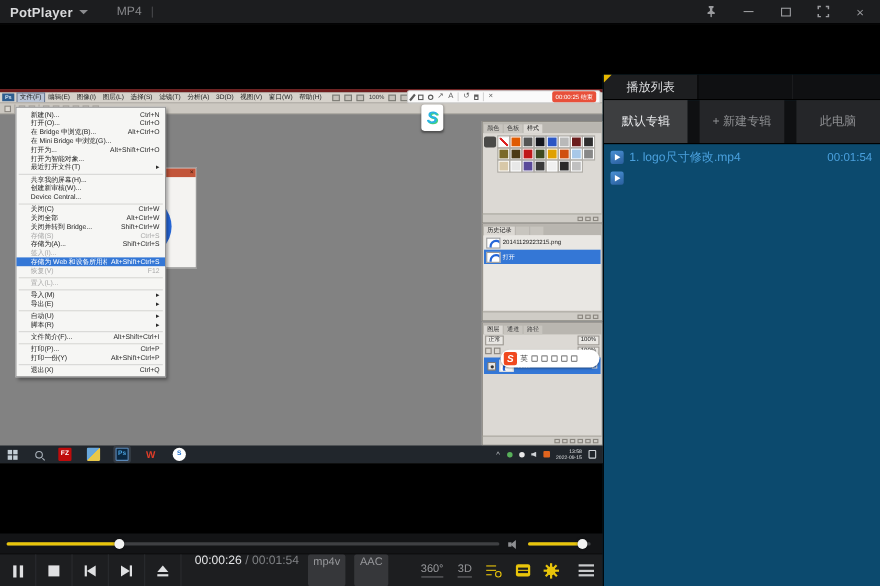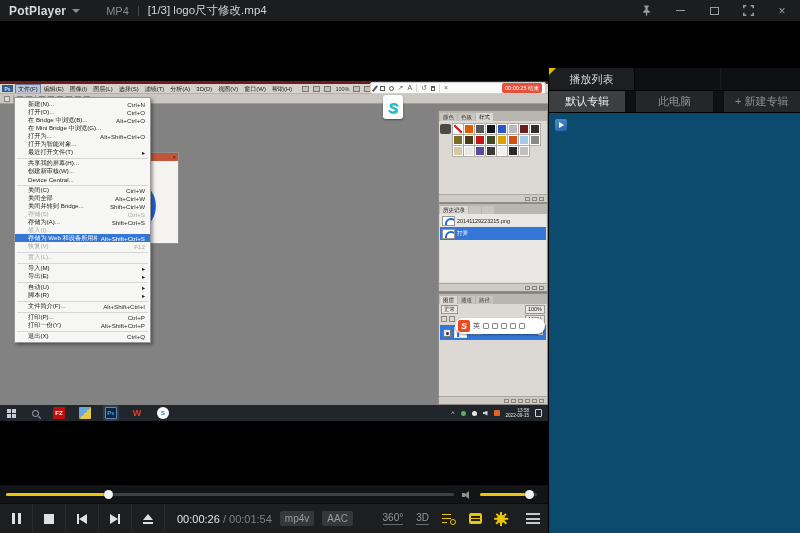--- a/index.html
+++ b/index.html
@@ -126,21 +126,21 @@
   .seek-row { position:absolute; left:0; top:485px; width:548px; height:18px; background:#131416; z-index:20; }
   .track { position:absolute; top:8px; height:3px; background:#3f4043; border-radius:2px; }
   .seek-track { left:6px; width:448px; }
   .fill { height:100%; background:#e9c50b; border-radius:2px; position:relative; }
   .knob { position:absolute; right:-4px; top:-3px; width:9px; height:9px; border-radius:50%; background:#f2f2f2; box-shadow:0 0 2px rgba(0,0,0,.6); }
   .spk { position:absolute; left:462px; top:6px; width:9px; height:8px; }
   .spk i { position:absolute; left:0; top:2px; width:3px; height:4px; background:#8e8f92; }
   .spk b { position:absolute; left:2px; top:0; width:0; height:0; border-top:4px solid transparent; border-bottom:4px solid transparent; border-right:5px solid #8e8f92; }
   .vol-track { left:480px; width:57px; }
 
-  .controls { position:absolute; left:0; top:503px; width:548px; height:30px; background:#1d1e20; border-top:1px solid #0c0c0d; display:flex; align-items:center; z-index:20; }
+  .controls { position:absolute; left:0; top:503px; width:548px; height:30px; background:#1d1e20; border-top:1px solid #0c0c0d; display:flex; z-index:20; }
   .cbtn { width:33px; height:30px; display:flex; align-items:center; justify-content:center; border-right:1px solid #2a2b2e; }
   .cbtn:first-child { border-left:none; }
   .i-pause { display:flex; gap:3px; } .i-pause i { width:3px; height:11px; background:#dfe0e2; }
   .i-stop { width:10px; height:10px; background:#dfe0e2; }
   .i-prev { display:flex; align-items:center; } .i-prev i { width:2px; height:10px; background:#dfe0e2; }
   .i-prev b { width:0; height:0; border-top:5px solid transparent; border-bottom:5px solid transparent; border-right:8px solid #dfe0e2; }
   .i-next { display:flex; align-items:center; } .i-next b { width:0; height:0; border-top:5px solid transparent; border-bottom:5px solid transparent; border-left:8px solid #dfe0e2; }
   .i-next i { width:2px; height:10px; background:#dfe0e2; }
   .i-eject { display:flex; flex-direction:column; align-items:center; gap:2px; }
   .i-eject b { width:0; height:0; border-left:5px solid transparent; border-right:5px solid transparent; border-bottom:6px solid #dfe0e2; }
@@ -162,21 +162,21 @@
   .i-gear i.r45 { transform:rotate(45deg);} .i-gear i.r90 { transform:rotate(90deg);} .i-gear i.r135 { transform:rotate(135deg);}
   .i-burger { display:flex; flex-direction:column; gap:2.5px; margin-left:6px; }
   .i-burger i { width:14px; height:2px; background:#c9cacc; }
 
   
   .playlist { position:absolute; left:548px; top:22px; width:252px; height:511px; background:#0c4a6e; border-left:1px solid #000; z-index:30;margin-top:46px; }
   .pl-corner { position:absolute; left:0; top:0; width:0; height:0; border-top:7px solid #e6b800; border-right:7px solid transparent; z-index:5; }
   .pl-tabrow { height:23px; background:#0f1012; display:flex; border-bottom:1px solid #000; }
   .pl-tab { width:86px; background:#1d1e20; color:#dadbdd; font-size:11px; display:flex; align-items:center; justify-content:center; border-right:1px solid #000; }
   .pl-tab-stub { width:86px; border-right:1px solid #1a1b1d; }
-  .pl-subtabs { height:22px; display:flex; background:#0f1012; gap:11px; border-bottom:1px solid #000; }
+  .pl-subtabs { height:40px; display:flex; background:#0f1012; gap:11px; border-bottom:1px solid #000; }
   .pl-subtab { flex:1; display:flex; align-items:center; justify-content:center; font-size:11px; background:#252629; color:#8e8f92; }
   .pl-subtab.active { background:#3d3e40; color:#e9eaec; }
   .pl-list { padding-top:2px; }
   .pl-item { height:19px; display:flex; align-items:center; font-size:11px; color:#c4c5c7; }
   .pl-item .pi-ic { width:12px; height:12px; margin:0 5px 0 6px; border-radius:2px; background:linear-gradient(160deg,#4a90d4,#2a5f9e); position:relative; flex:none; }
   .pl-item .pi-ic:after { content:""; position:absolute; left:4px; top:3px; width:0; height:0; border-top:3px solid transparent; border-bottom:3px solid transparent; border-left:5px solid #fff; }
   .pl-item .pi-name { flex:1; white-space:nowrap; overflow:hidden; }
   .pl-item .pi-time { margin:0 7px 0 4px; font-size:10.5px; }
   .pl-item.playing { color:#4aa0dd; }
   .pl-bottom { position:absolute; left:0; bottom:0; width:252px; height:28px; background:#1d1e20; border-top:1px solid #0c0c0d; display:flex; align-items:center; padding:0 5px; gap:2px; }
@@ -191,21 +191,20 @@
   .pl-clock { margin-left:auto; font-size:11px; color:#b8b9bb; padding-right:2px; }
 </style>
 </head>
 <body>
 
 <div class="titlebar">
   <span class="tb-app">PotPlayer</span>
   <span class="tb-caret"></span>
   <span class="tb-codec">MP4</span>
   <span class="tb-sep"></span>
-  <span class="tb-title">[1/3] logo尺寸修改.mp4</span>
   <div class="tb-right">
     <span class="tb-ic">
       <svg width="11" height="11" viewBox="0 0 10 10">
           <path d="M3 0.5h4v1.2L6 2.5v2l2 1.2V7H5.6v2.3L5 10l-.6-.7V7H2V5.7l2-1.2v-2L3 1.7z" fill="#9a9b9e"></path>
         </svg>
     </span>
     <span class="tb-ic">
         <i class="ic-min"></i>
       </span>
     <span class="tb-ic">
@@ -649,23 +648,28 @@
 
 <div class="playlist">
   <div class="pl-corner"></div>
   <div class="pl-tabrow">
     <div class="pl-tab">播放列表</div>
     <div class="pl-tab-stub"></div>
   </div>
   <div class="pl-subtabs">
 
   <div class="pl-subtab active">默认专辑</div>
+      <div class="pl-subtab">+ 新建专辑</div>
       <div class="pl-subtab">此电脑</div>
-      <div class="pl-subtab">+ 新建专辑</div>
     </div>
   <div class="pl-list">
 
+  <div class="pl-item playing">
+        <span class="pi-ic"></span>
+        <span class="pi-name">1. logo尺寸修改.mp4</span>
+        <span class="pi-time">00:01:54</span>
+      </div>
       <div class="pl-item">
         <span class="pi-ic"></span>
         <span class="pi-time"></span>
       </div>
     </div>
 </div>
 
 </body></html>

